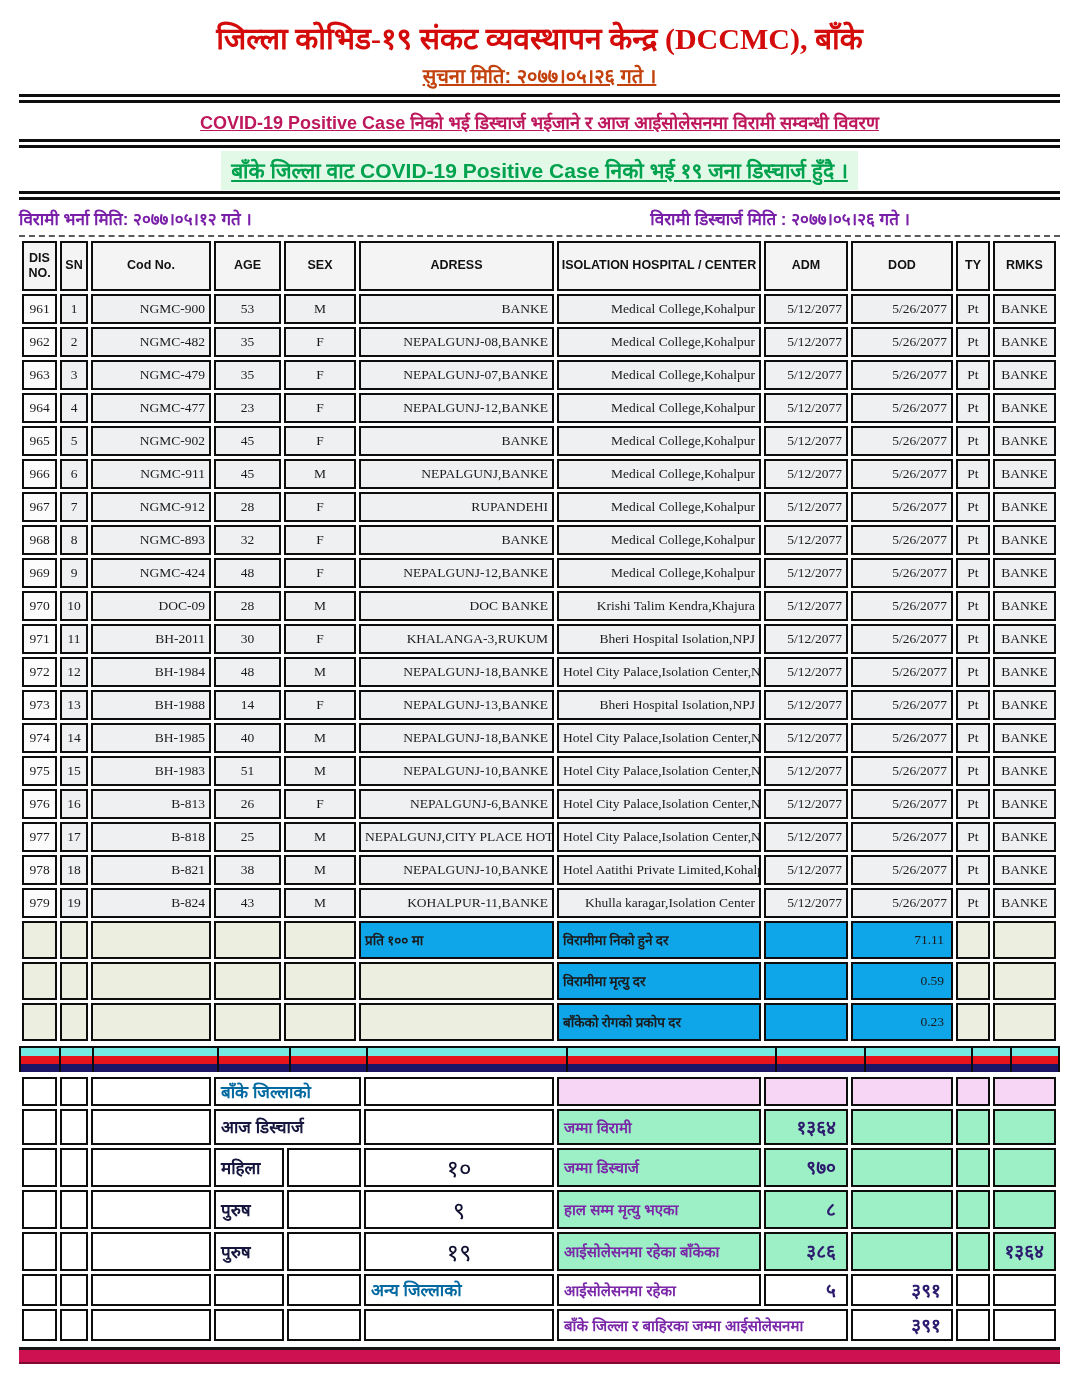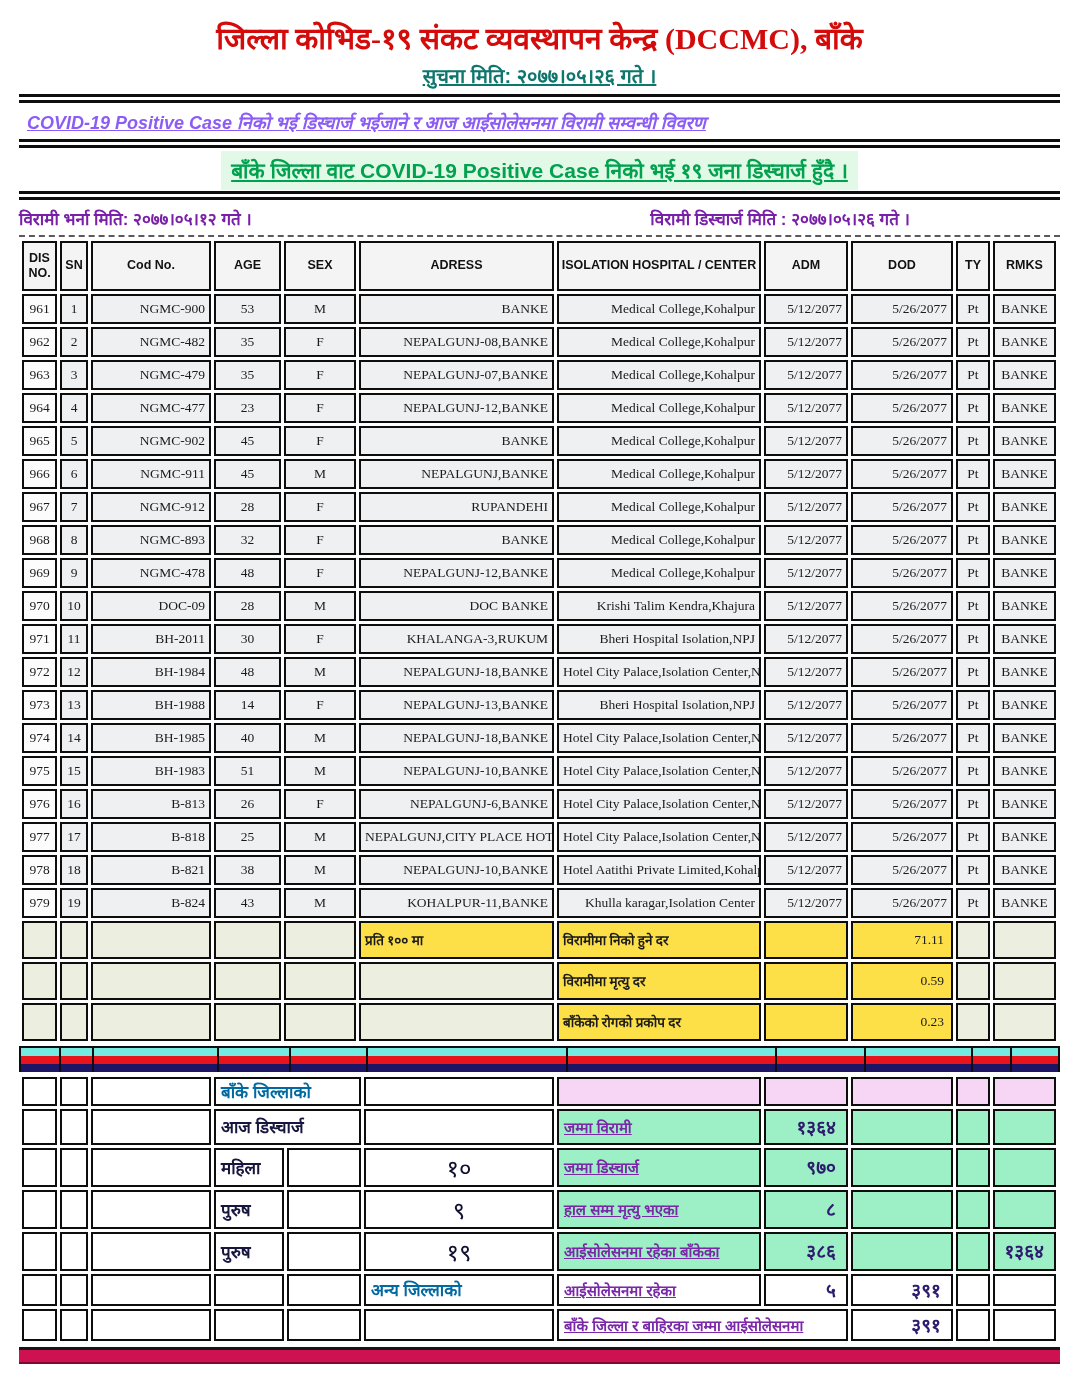--- a/index.html
+++ b/index.html
@@ -2,24 +2,24 @@
 <html><head>
 <meta charset="utf-8">
 <style>
   html,body{margin:0;padding:0;background:#ffffff;}
   body{width:1079px;height:1383px;font-family:"Liberation Sans",sans-serif;overflow:hidden;}
   .page{padding:0 19px;}
 
   
   .title{margin-top:22px;text-align:center;color:#d40b0b;font-weight:bold;font-size:30px;
          font-family:"Liberation Serif",serif;line-height:1.15;}
-  .notice{margin-top:5px;text-align:center;color:#0f766e;font-weight:bold;font-size:20px;}
+  .notice{margin-top:5px;text-align:center;color:#c2410c;font-weight:bold;font-size:20px;}
   .notice span{text-decoration:underline;padding:0 30px;}
   .drule{margin-top:5px;border-top:3px solid #0e0e0e;border-bottom:3px solid #0e0e0e;height:3px;}
-  .purpleline{margin:7px 0 5px;color:#8b5cf6;font-weight:bold;font-size:18px;font-style:italic;}
+  .purpleline{margin:7px 0 5px;text-align:center;color:#be185d;font-weight:bold;font-size:18px;}
   .purpleline span{text-decoration:underline;padding:0 8px;}
   .greenline{margin:8px 0 7px;text-align:center;font-weight:bold;font-size:21px;color:#00a24e;}
   .greenline span{background:#e2f9e8;text-decoration:underline;padding:8px 10px;}
   .datesrow{display:flex;justify-content:space-between;margin-top:7px;color:#7a1fa8;
             font-weight:bold;font-size:17px;gap:10px;}
   .datesrow .right{margin-right:150px;}
   .dashline{margin-top:5px;border-top:2px dashed #5a5a5a;height:0;}
 
   
   table{border-collapse:separate;border-spacing:3px;table-layout:fixed;}
@@ -27,21 +27,21 @@
   .main th,.main td{border:2px solid #0d0d0d;box-sizing:border-box;vertical-align:middle;}
   .main th{background:#f4f4f4;font-weight:bold;font-size:12.5px;line-height:1.2;height:50px;
            padding:2px 1px;text-align:center;font-family:"Liberation Sans",sans-serif;color:#111;}
   .main td{background:#eff0f2;font-family:"Liberation Serif",serif;font-size:13.5px;color:#1b1b1b;
            padding:1px 4px;height:30px;white-space:nowrap;overflow:hidden;}
   .main td.c0{background:#fcfcfc;}
   .a-c{text-align:center;} .a-l{text-align:right;} .a-r{text-align:right;}
 
   
   .main td.qcell{background:#ecefe0;height:38px;}
-  .main td.ycell{background:#fde047;height:38px;}
+  .main td.ycell{background:#0ea5e9;height:38px;}
   .ylabel{font-family:"Liberation Sans",sans-serif;font-weight:bold;font-size:18px;color:#14143c;
           white-space:nowrap;overflow:hidden;}
   .yvalue{font-family:"Liberation Serif",serif;font-size:24px;color:#101010;text-align:right;
           padding-right:7px !important;}
 
   
   .stripes{margin:2px 0;height:24px;border-top:2px solid #0d0d0d;display:flex;
            background:linear-gradient(180deg,#74eae2 0 34%,#e8141c 34% 67%,#1c1464 67% 100%);}
   .stripes div{border-right:2px solid #0d0d0d;height:100%;}
   .stripes div:first-child{border-left:2px solid #0d0d0d;}
@@ -49,21 +49,21 @@
   
   table.bottom{width:1040px;}
   .bottom td{border:2px solid #0d0d0d;box-sizing:border-box;background:#ffffff;height:36px;
              padding:1px 5px;vertical-align:middle;white-space:nowrap;overflow:hidden;}
   .bottom tr.short td{height:24px;}
   .bottom tr.mid td{height:30px;}
   .bottom td.green{background:#9df0c6;}
   .bottom td.pink{background:#f7d6f5;}
   .blabel{font-weight:bold;font-size:17px;color:#16163e;}
   .bpurple{font-weight:bold;font-size:17px;color:#0369a1;}
-  .glabel{font-weight:bold;font-size:15px;color:#7a28a8;text-decoration:underline;}
+  .glabel{font-weight:bold;font-size:15px;color:#7a28a8;}
   .gvalue{font-size:19px;font-weight:bold;color:#2c1b6e;text-align:right;padding-right:10px !important;}
   .bnum{font-size:24px;color:#101030;text-align:center;}
 
   
   .crimsonbar{margin-top:3px;height:12px;background:#ce1150;border-top:3px solid #151515;
               border-bottom:2px solid #7e0a33;}
 </style>
 </head>
 <body>
 
@@ -214,21 +214,21 @@
           <td class="c5 a-l">BANKE</td>
           <td class="c6 a-l">Medical College,Kohalpur</td>
           <td class="c7 a-r">5/12/2077</td>
           <td class="c8 a-r">5/26/2077</td>
           <td class="c9 a-c">Pt</td>
           <td class="c10 a-c">BANKE</td>
         </tr>
         <tr>
           <td class="c0 a-c">969</td>
           <td class="c1 a-c">9</td>
-          <td class="c2 a-l">NGMC-478</td>
+          <td class="c2 a-l">NGMC-424</td>
           <td class="c3 a-c">48</td>
           <td class="c4 a-c">F</td>
           <td class="c5 a-l">NEPALGUNJ-12,BANKE</td>
           <td class="c6 a-l">Medical College,Kohalpur</td>
           <td class="c7 a-r">5/12/2077</td>
           <td class="c8 a-r">5/26/2077</td>
           <td class="c9 a-c">Pt</td>
           <td class="c10 a-c">BANKE</td>
         </tr>
         <tr>

